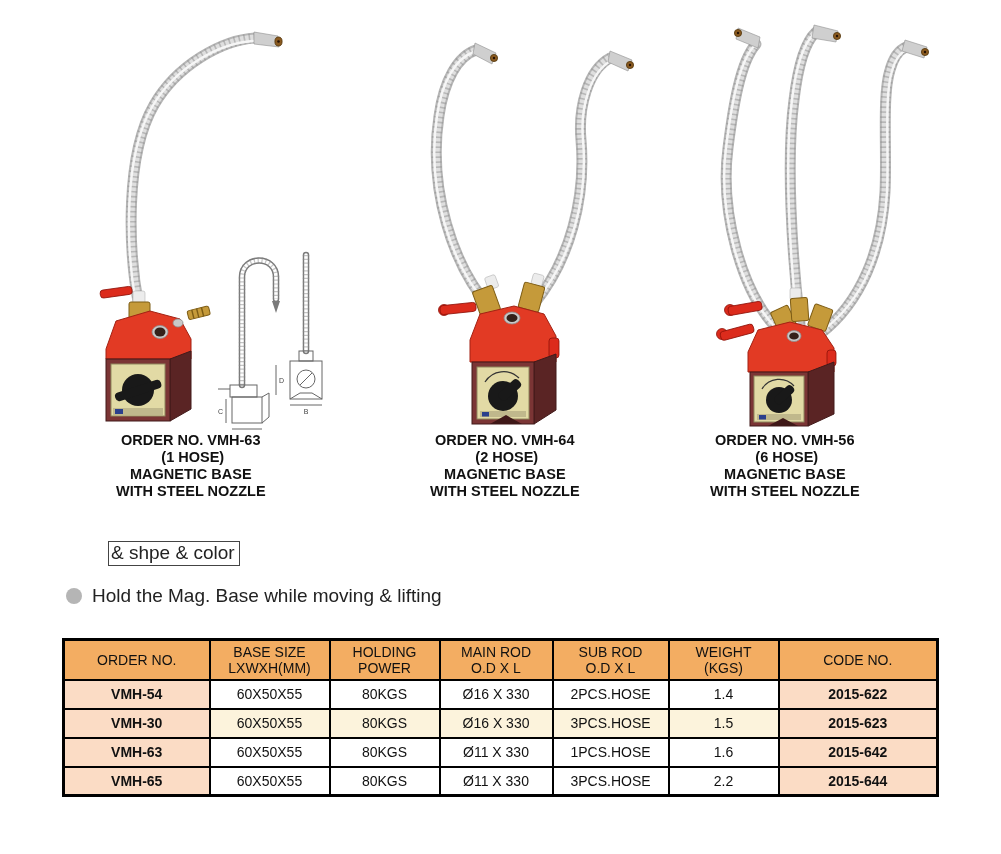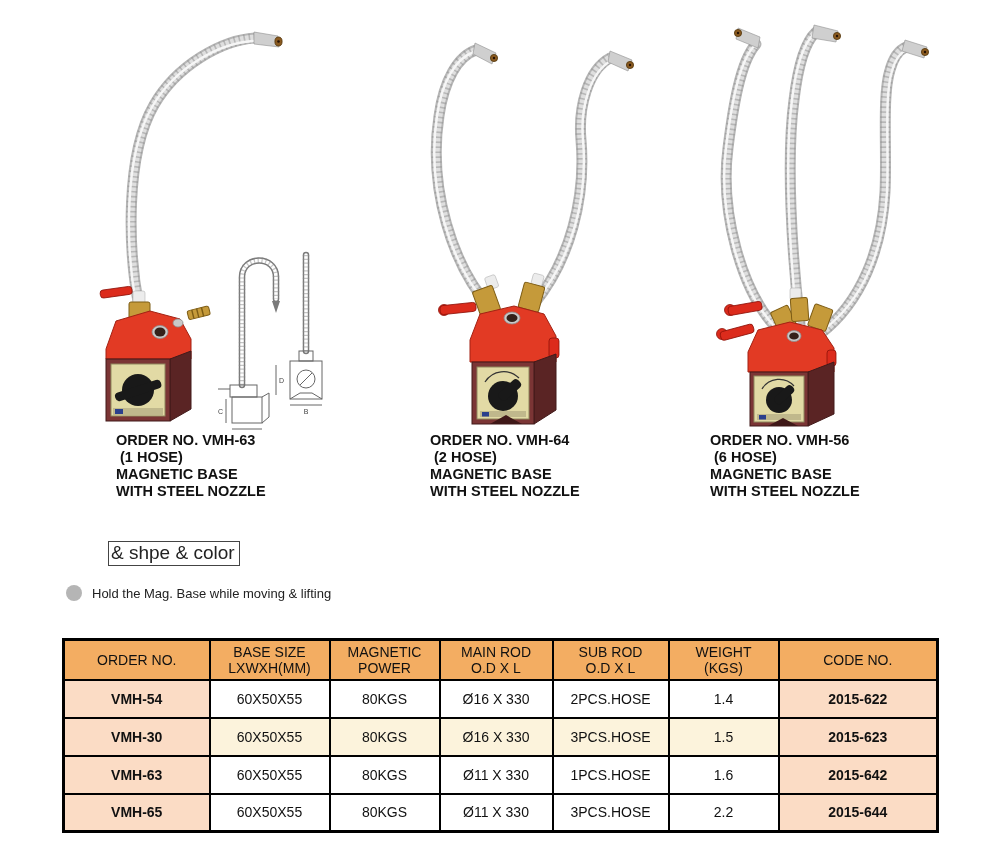--- a/index.html
+++ b/index.html
@@ -25,38 +25,38 @@
   .sleeve { fill:#ececec; stroke:#b5b5b5; stroke-width:.6; }
   .hole-rim { fill:#c9c9c9; stroke:#8e8e8e; stroke-width:.8; }
   .hole-dark { fill:#34211a; }
   .tech { stroke:#666; fill:none; stroke-width:1; }
   .tech-outer { fill:none; stroke:#7a7a7a; stroke-width:6.5; stroke-linecap:round; }
   .tech-inner { fill:none; stroke:#ffffff; stroke-width:3.6; stroke-linecap:round; }
   .tech-ribs  { fill:none; stroke:#8a8a8a; stroke-width:6.5; stroke-dasharray:1.2 2.6; opacity:.5; }
   .tech-text { font-family:"Liberation Sans", sans-serif; font-size:7px; fill:#444; }
 
   
-  .caption { position:absolute; font-weight:bold; font-size:14.5px; line-height:17px; color:#111; }
+  .caption { position:absolute; font-weight:bold; font-size:14.5px; line-height:17px; color:#111;text-align:center; }
   .caption .hose-line { padding-left:4px; }
 
   
   .note-line1 { position:absolute; left:98px; top:519px; font-size:19px; color:#222; }
   .note-line2 { position:absolute; left:108px; top:541px; font-size:19px; color:#222;
                 border:1px solid #444; padding:0 4px 1px 2px; }
   .safety { position:absolute; left:66px; top:585px; display:flex; align-items:center; }
   .bullet { width:16px; height:16px; border-radius:50%; background:#b5b5b5; margin-right:10px; }
-  .safety-text { font-size:13px; color:#222; }
+  .safety-text { font-size:19px; color:#222; }
 
   
   .table-wrap { position:absolute; left:62px; top:638px; width:878px; }
   table { border-collapse:collapse; table-layout:fixed; width:876px; border:3px solid #000; }
   th, td { border:2px solid #000; text-align:center; vertical-align:middle;
            font-size:14px; color:#111; overflow:hidden; }
   th { background:#f3ad62; font-weight:normal; height:40px; line-height:16px; }
-  td { height:38px; }
+  td { height:29px; }
   .th-l2:empty { display:none; }
   td.c-first, td.c-last { background:#fbdcc5; font-weight:bold; }
   tr.row-plain td.c-mid { background:#ffffff; }
   tr.row-alt td.c-mid { background:#fcf3dc; }
 </style>
 </head>
 <body>
 
 <div class="page">
 
@@ -278,21 +278,21 @@
       <thead>
         <tr>
           <th>
               <div class="th-l1">ORDER NO.</div>
             </th>
           <th>
               <div class="th-l1">BASE SIZE</div>
               <div class="th-l2">LXWXH(MM)</div>
             </th>
           <th>
-              <div class="th-l1">MAGNETIC</div>
+              <div class="th-l1">HOLDING</div>
               <div class="th-l2">POWER</div>
             </th>
           <th>
               <div class="th-l1">MAIN ROD</div>
               <div class="th-l2">O.D X L</div>
             </th>
           <th>
               <div class="th-l1">SUB ROD</div>
               <div class="th-l2">O.D X L</div>
             </th>

